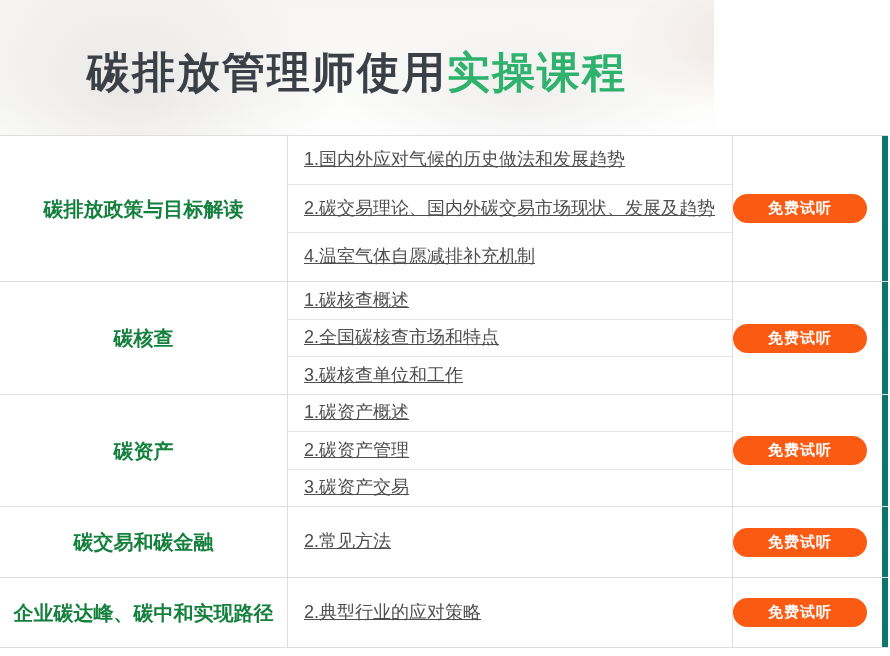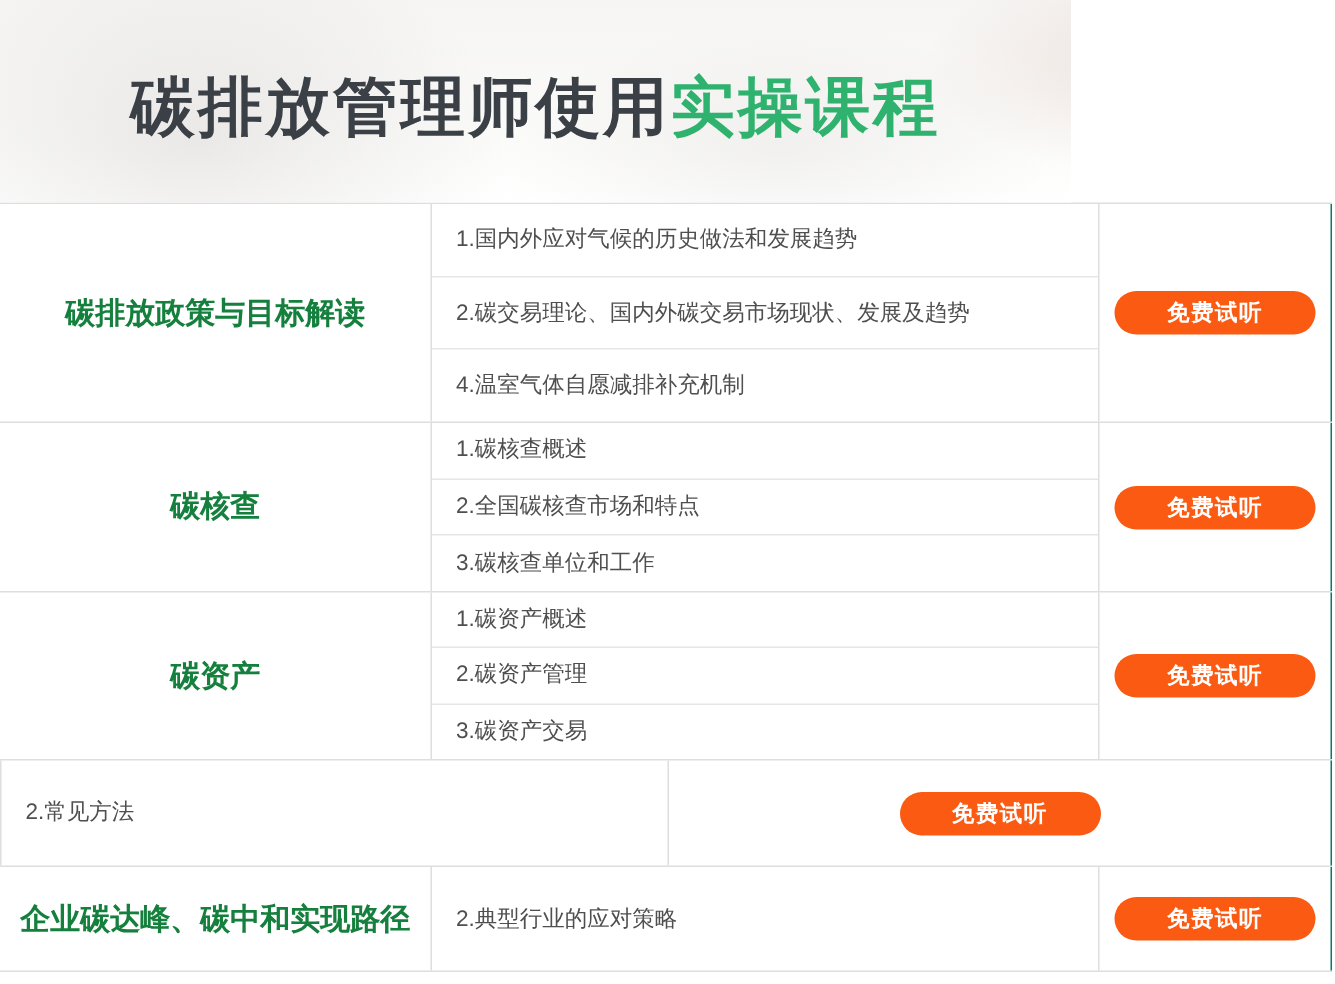--- a/index.html
+++ b/index.html
@@ -34,28 +34,29 @@
     width:287px; display:flex; align-items:center; justify-content:center;
     color:#15803d; font-weight:bold; font-size:20px; text-align:center;
     padding:0 6px; line-height:1.3;
   }
   .lessons {
     width:446px; display:flex; flex-direction:column;
     border-left:1px solid #dedede; border-right:1px solid #dedede;
   }
   .lesson {
     flex:1; display:flex; align-items:center; padding-left:16px;
-    font-size:15px; color:#4f4f4f; border-bottom:1px solid #e6e6e6;
+    font-size:18px; color:#4f4f4f; border-bottom:1px solid #e6e6e6;
     line-height:1.2;
+    text-decoration:underline;
   }
   .lesson:last-child { border-bottom:none; }
 
   .action {
-    flex:1; display:flex; align-items:center; justify-content:center;
-    border-right:1px solid #0f766e;
+    flex:1; display:flex; align-items:center; justify-content:flex-start;
+    border-right:6px solid #0f766e;
   }
   .trial-btn {
     width:134px; height:29px; border:none; border-radius:15px;
     background:#fa5a11; color:#ffffff; font-size:15px; font-weight:bold;
     letter-spacing:1px; font-family:inherit; cursor:pointer;
     display:flex; align-items:center; justify-content:center;
   }
 </style>
 </head>
 <body>
@@ -96,20 +97,21 @@
       <div class="lesson">1.碳资产概述</div>
       <div class="lesson">2.碳资产管理</div>
       <div class="lesson">3.碳资产交易</div>
     </div>
     <div class="action">
       <button class="trial-btn">免费试听</button>
     </div>
   </div>
 
   <div class="group g3">
+    <div class="cat">碳交易和碳金融</div>
     <div class="lessons">
       <div class="lesson">2.常见方法</div>
     </div>
     <div class="action">
       <button class="trial-btn">免费试听</button>
     </div>
   </div>
 
   <div class="group g4">
     <div class="cat">企业碳达峰、碳中和实现路径</div>

